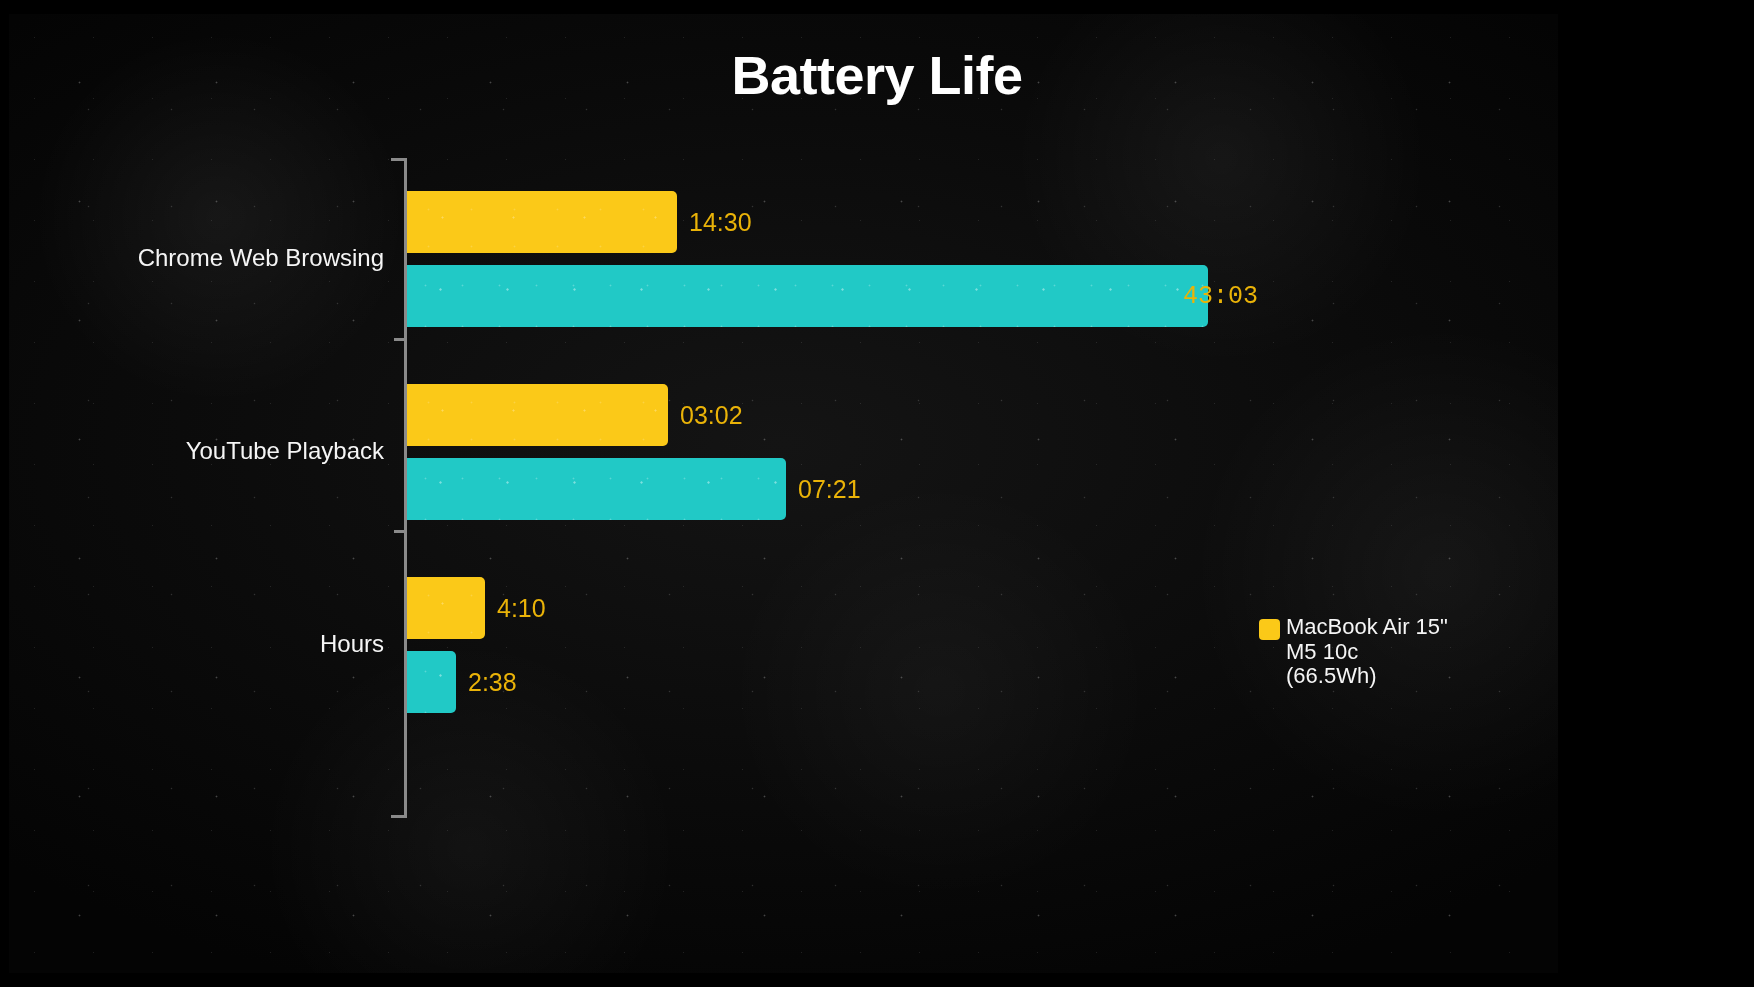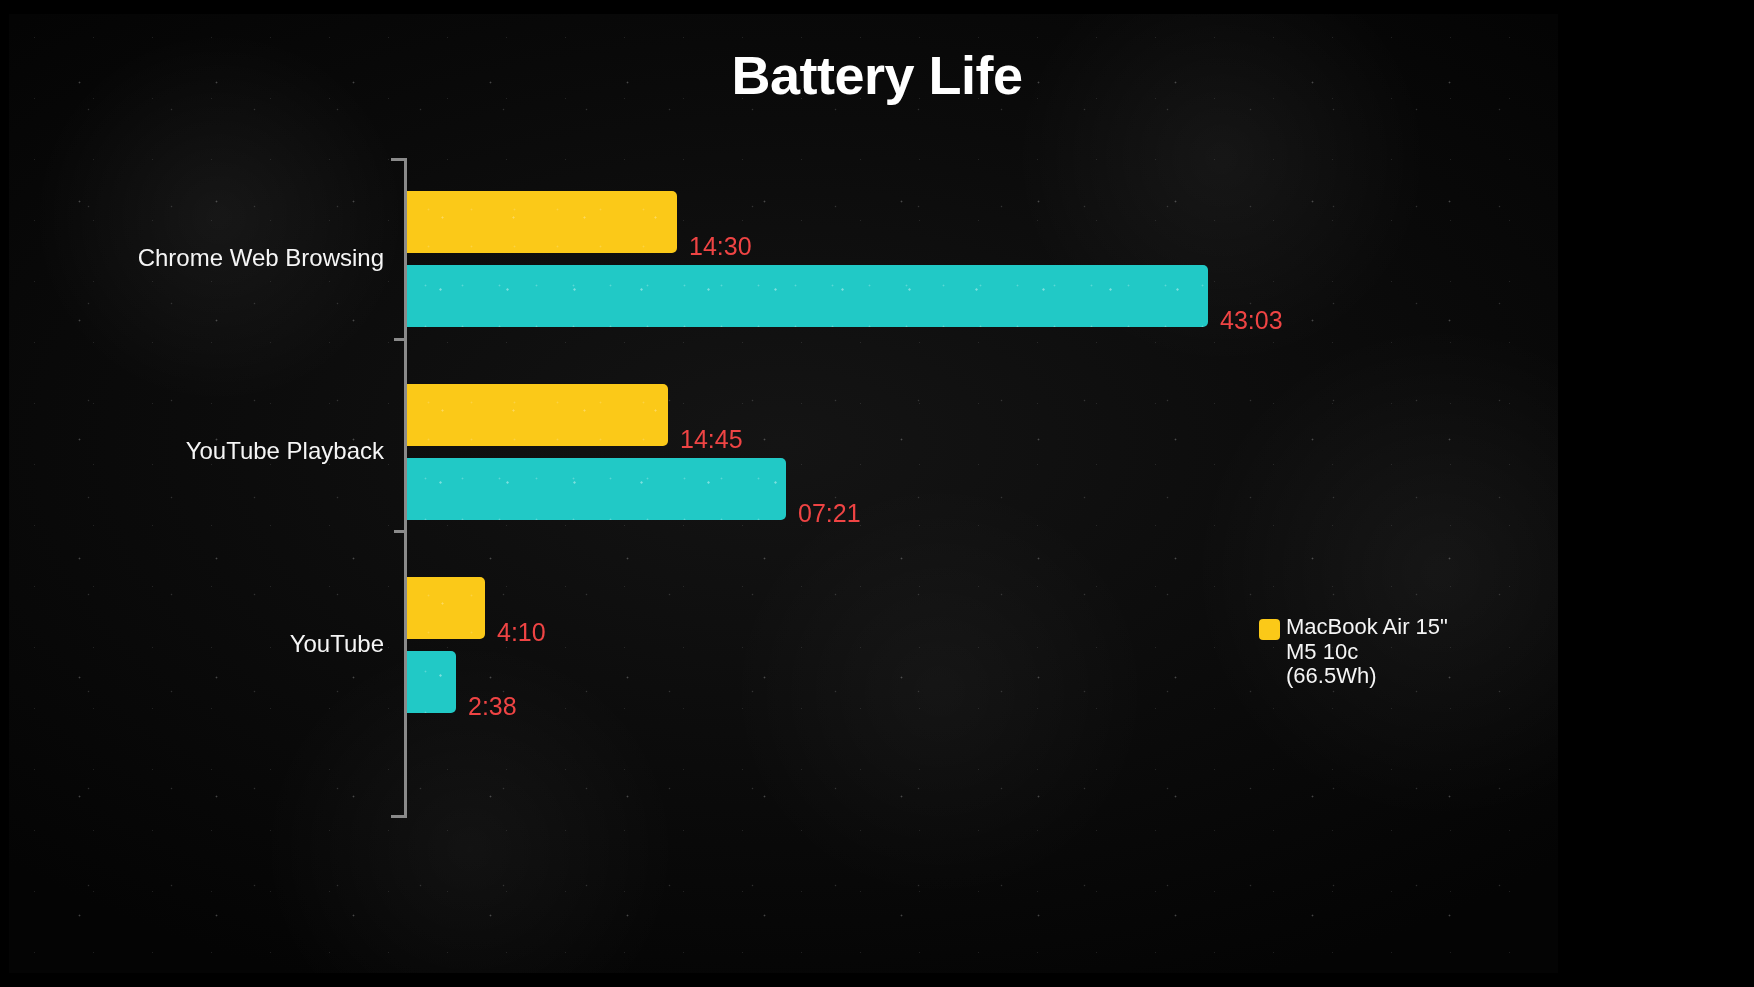--- a/index.html
+++ b/index.html
@@ -135,24 +135,23 @@
     background-image:
       radial-gradient(circle, rgba(255,255,255,0.42) 0.8px, rgba(255,255,255,0) 1.5px),
       radial-gradient(circle, rgba(255,255,255,0.26) 0.6px, rgba(255,255,255,0) 1.2px);
     background-size: 67px 49px, 37px 41px;
     background-repeat: repeat, repeat;
   }
   .bar-value {
     position: absolute;
     top: 50%;
     transform: translateY(-50%);
-    color: #ef4444;
+    color: #eab308;
     font-size: 25px;
     white-space: nowrap;
-    margin-top: 24px;
   }
 
   
   #legend {
     position: absolute;
     left: 1259px; top: 615px;
     display: flex;
     flex-direction: row;
     gap: 57px;
     z-index: 15;
@@ -202,40 +201,40 @@
     <div class="group" style="top:26px; height:160px;">
       <div class="group-label" style="top:63px;">Chrome Web Browsing</div>
 
       <div class="bar-row" style="top:10px;">
         <div class="bar series-a" style="width: 270px; background-color: rgb(251, 201, 24);"></div>
         <div class="bar-value" style="left: 282px;">14:30</div>
       </div>
 
       <div class="bar-row" style="top:84px;">
         <div class="bar series-b" style="width:801px; background-color:#21C9C6;"></div>
-        <div class="bar-value" style="left:813px;">43:03</div>
+        <div class="bar-value" style="left:776px;font-family:Liberation Mono, monospace;">43:03</div>
       </div>
     </div>
 
     <div class="group" style="top:219px; height:160px;">
       <div class="group-label" style="top:63px;">YouTube Playback</div>
 
       <div class="bar-row" style="top:10px;">
         <div class="bar series-a" style="width: 261px; background-color: rgb(251, 201, 24);"></div>
-        <div class="bar-value" style="left: 273px;">14:45</div>
+        <div class="bar-value" style="left: 273px;">03:02</div>
       </div>
 
       <div class="bar-row" style="top:84px;">
         <div class="bar series-b" style="width: 379px; background-color: rgb(33, 201, 198);"></div>
         <div class="bar-value" style="left: 391px;">07:21</div>
       </div>
     </div>
 
     <div class="group" style="top:412px; height:160px;">
-      <div class="group-label" style="top:63px;">YouTube</div>
+      <div class="group-label" style="top:63px;">Hours</div>
 
       <div class="bar-row" style="top:10px;">
         <div class="bar series-a" style="width: 78px; background-color: rgb(251, 201, 24);"></div>
         <div class="bar-value" style="left: 90px;">4:10</div>
       </div>
 
       <div class="bar-row" style="top:84px;">
         <div class="bar series-b" style="width: 49px; background-color: rgb(33, 201, 198);"></div>
         <div class="bar-value" style="left: 61px;">2:38</div>
       </div>

